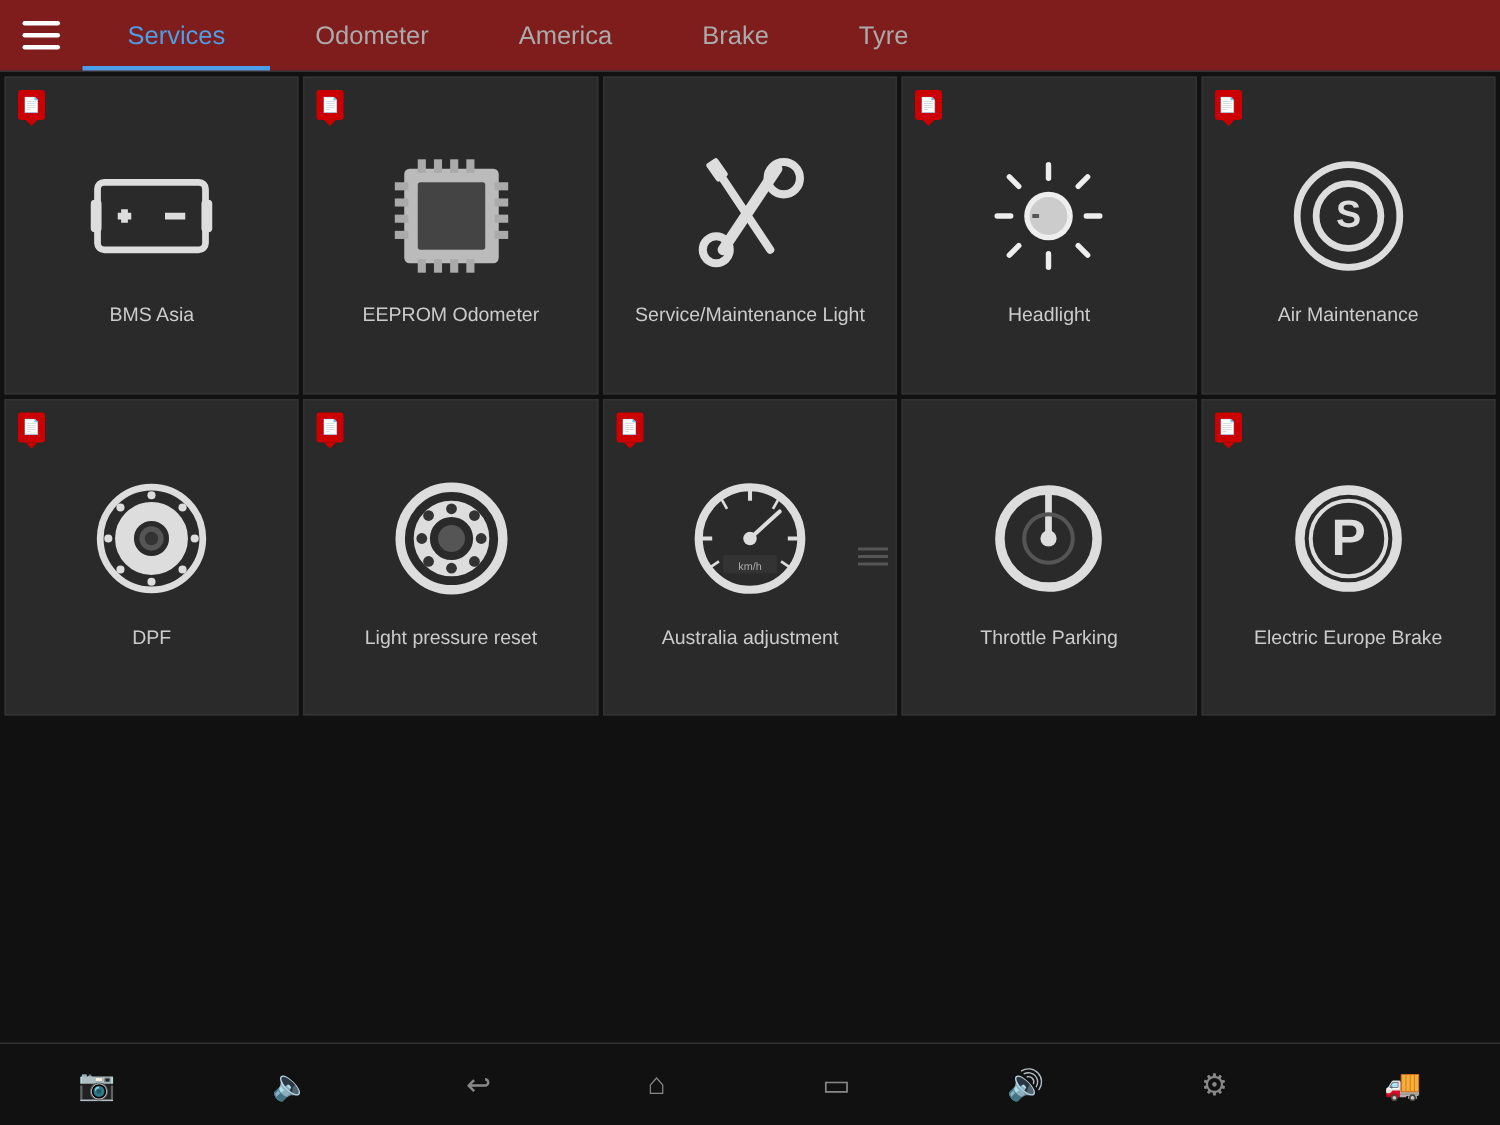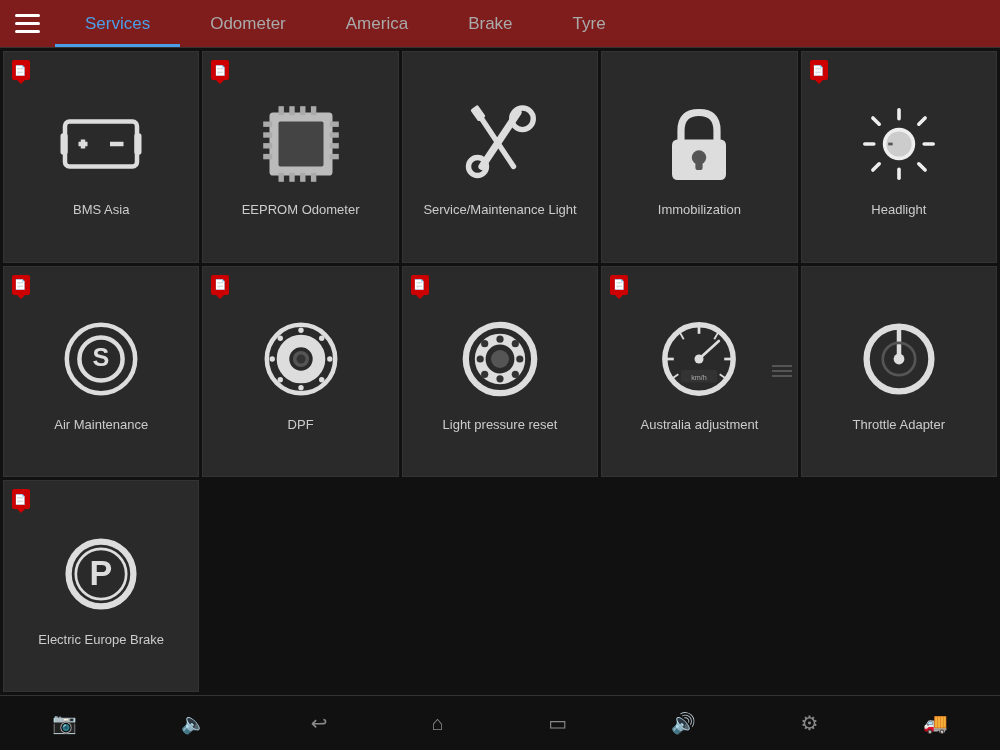--- a/index.html
+++ b/index.html
@@ -248,31 +248,20 @@
         <circle cx="75" cy="22" r="12" fill="none" stroke="#ddd" stroke-width="6"></circle>
         <circle cx="25" cy="75" r="10" fill="none" stroke="#ddd" stroke-width="6"></circle>
 
         <line x1="25" y1="15" x2="65" y2="75" stroke="#ddd" stroke-width="6" stroke-linecap="round"></line>
         <rect x="20" y="8" width="10" height="16" rx="2" fill="#ddd" transform="rotate(-35 25 15)"></rect>
       </svg>
     </div>
     <div class="label">Service/Maintenance Light</div>
   </div>
 
-  <div class="grid-item">
-    <div class="icon-wrap">
-      <svg class="icon-svg" viewBox="0 0 100 100" xmlns="http://www.w3.org/2000/svg">
-        <rect x="20" y="45" width="60" height="45" rx="6" ry="6" fill="#ddd"></rect>
-        <path d="M30 45 V35 Q30 15 50 15 Q70 15 70 35 V45" fill="none" stroke="#ddd" stroke-width="8" stroke-linecap="round"></path>
-        <circle cx="50" cy="65" r="8" fill="#555"></circle>
-        <rect x="46" y="65" width="8" height="14" rx="3" fill="#555"></rect>
-      </svg>
-    </div>
-    <div class="label">Immobilization</div>
-  </div>
 
 
   <div class="grid-item">
     <div class="badge">📄</div>
     <div class="icon-wrap">
       <svg class="icon-svg" viewBox="0 0 100 100" xmlns="http://www.w3.org/2000/svg">
         <circle cx="50" cy="50" r="18" fill="#eee"></circle>
         <circle cx="50" cy="50" r="14" fill="#ccc"></circle>
 
         <line x1="50" y1="12" x2="50" y2="22" stroke="#eee" stroke-width="4" stroke-linecap="round"></line>
@@ -378,21 +367,21 @@
   <div class="grid-item">
     <div class="icon-wrap">
       <svg class="icon-svg" viewBox="0 0 100 100" xmlns="http://www.w3.org/2000/svg">
         <circle cx="50" cy="50" r="36" fill="none" stroke="#ddd" stroke-width="7"></circle>
         <line x1="50" y1="14" x2="50" y2="50" stroke="#ddd" stroke-width="5" stroke-linecap="round"></line>
         <circle cx="50" cy="50" r="6" fill="#ddd"></circle>
 
         <circle cx="50" cy="50" r="18" fill="none" stroke="#555" stroke-width="3"></circle>
       </svg>
     </div>
-    <div class="label">Throttle Adapter</div>
+    <div class="label">Throttle Parking</div>
   </div>
 
   <div class="grid-item">
     <div class="badge">📄</div>
     <div class="icon-wrap">
       <svg class="icon-svg" viewBox="0 0 100 100" xmlns="http://www.w3.org/2000/svg">
         <circle cx="50" cy="50" r="36" fill="none" stroke="#ddd" stroke-width="7"></circle>
         <circle cx="50" cy="50" r="28" fill="none" stroke="#ddd" stroke-width="3"></circle>
         <text x="50" y="62" text-anchor="middle" font-size="38" font-weight="bold" fill="#ddd" font-family="Arial">P</text>
       </svg>

